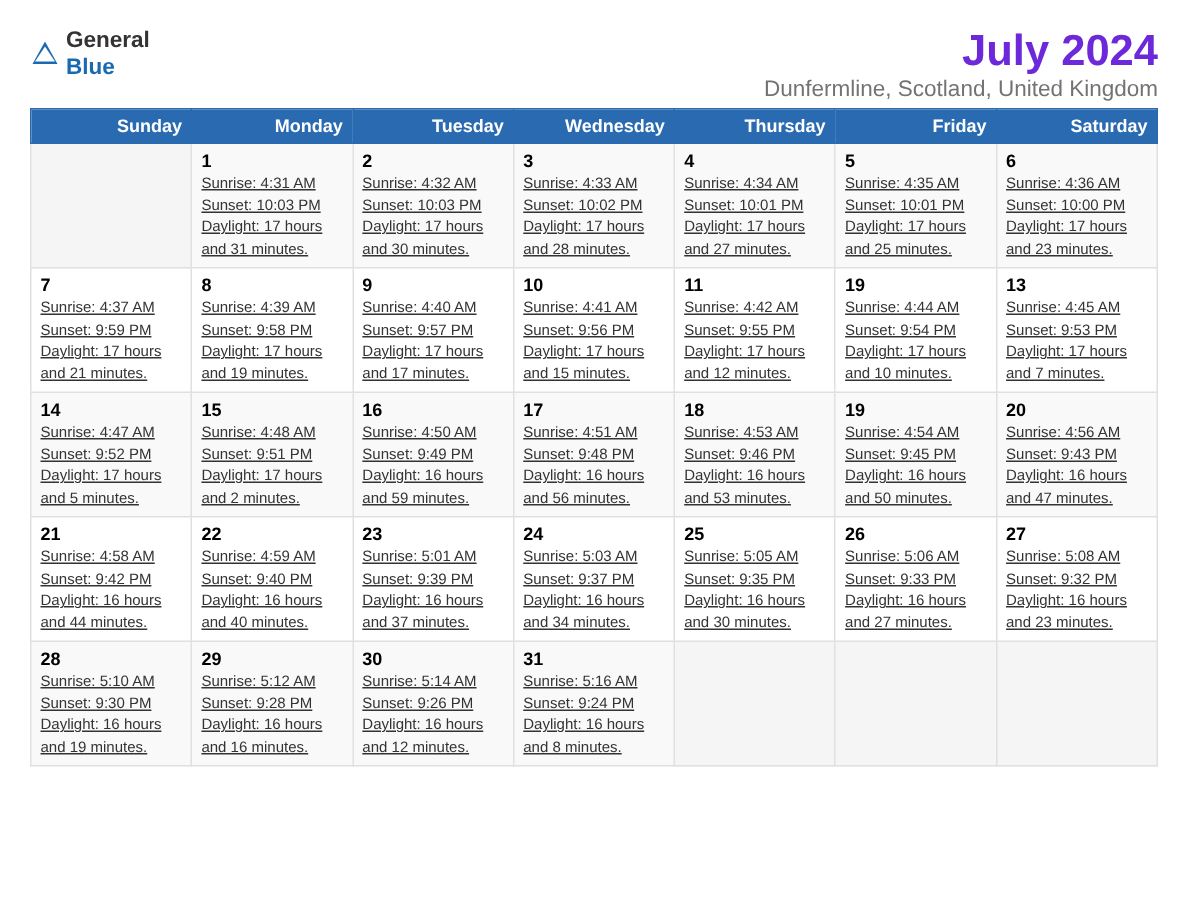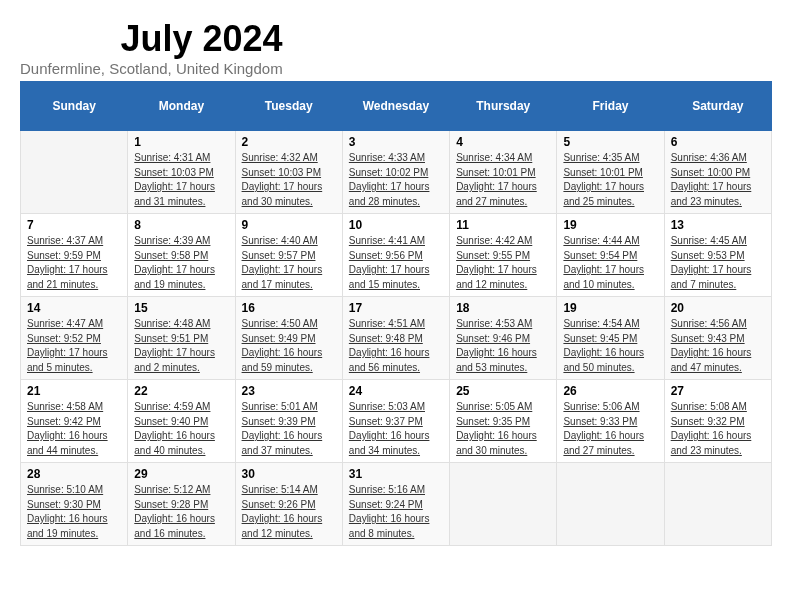--- a/index.html
+++ b/index.html
@@ -36,40 +36,40 @@
       color: #1a6ab1;
     }
     .logo-icon {
       width: 20px;
       height: 20px;
     }
     .title-block {
       text-align: right;
     }
     .main-title {
-      font-size: 36px;
-      font-weight: bold;
-      color: #000000;
+      font-size: 29px;
+      font-weight: bold;
+      color: #6d28d9;
     }
     .subtitle {
       font-size: 15px;
       color: #737373;
     }
     table {
       width: 100%;
       border-collapse: collapse;
       font-size: 10.5px;
     }
     thead tr {
       background-color: #2a6ab1;
       color: #fff;
     }
     thead th {
-      padding: 17px 6px;
-      text-align: center;
+      padding: 4px 6px;
+      text-align: right;
       font-size: 12px;
       font-weight: bold;
       border: 1px solid #2a6ab1;
     }
     tbody tr {
       border-bottom: 1px solid #ddd;
     }
     tbody tr:nth-child(odd) {
       background-color: #f9f9f9;
     }
@@ -97,20 +97,30 @@
     }
     .empty-cell {
       background: #f5f5f5;
     }
   </style>
 </head>
 <body>
 
 <div class="container">
   <div class="header-row">
+    <div class="logo">
+      <svg class="logo-icon" viewBox="0 0 24 24">
+        <polygon points="12,2 22,20 2,20" fill="#1a6ab1"></polygon>
+        <polygon points="12,6 20,18 4,18" fill="white"></polygon>
+      </svg>
+      <div>
+        <span class="logo-text-general">General</span><br>
+        <span class="logo-text-blue">Blue</span>
+      </div>
+    </div>
     <div class="title-block">
       <div class="main-title">July 2024</div>
       <div class="subtitle">Dunfermline, Scotland, United Kingdom</div>
     </div>
   </div>
 
   <table>
     <thead>
       <tr>
         <th>Sunday</th>

